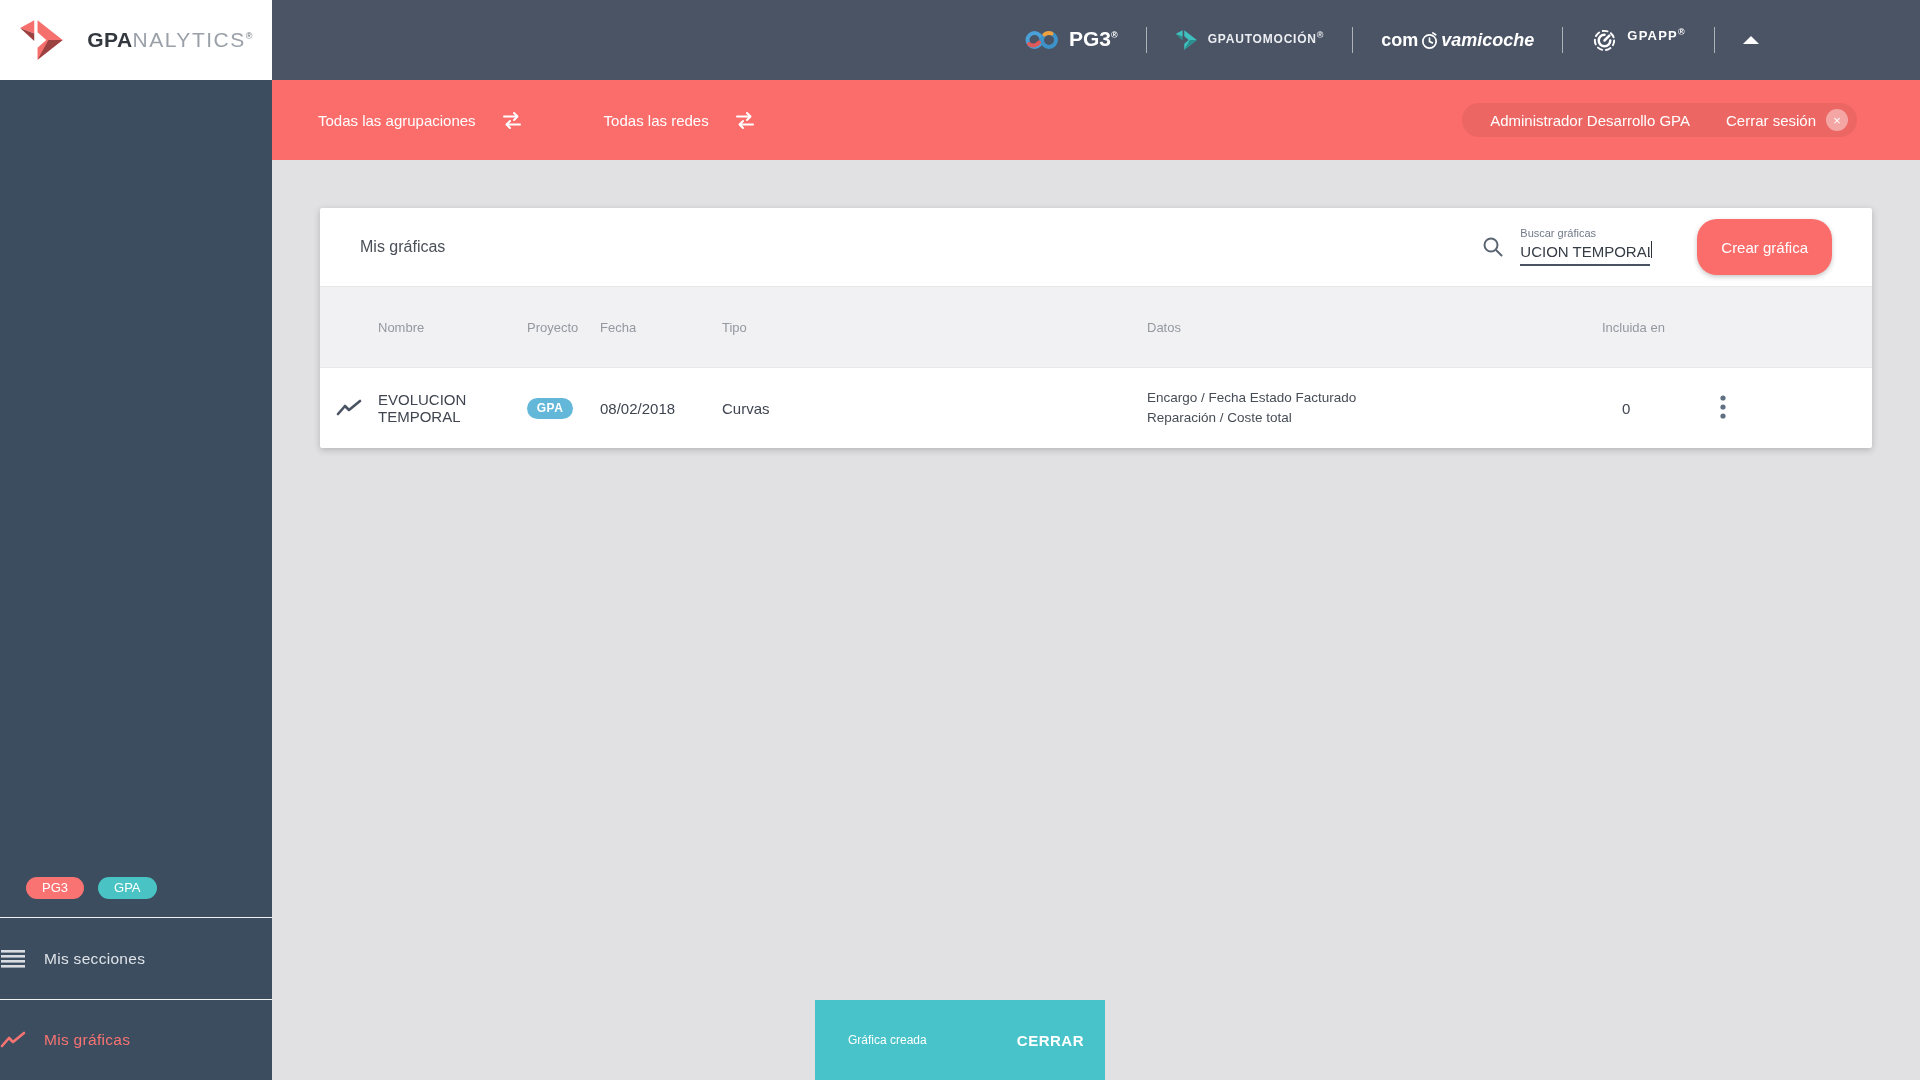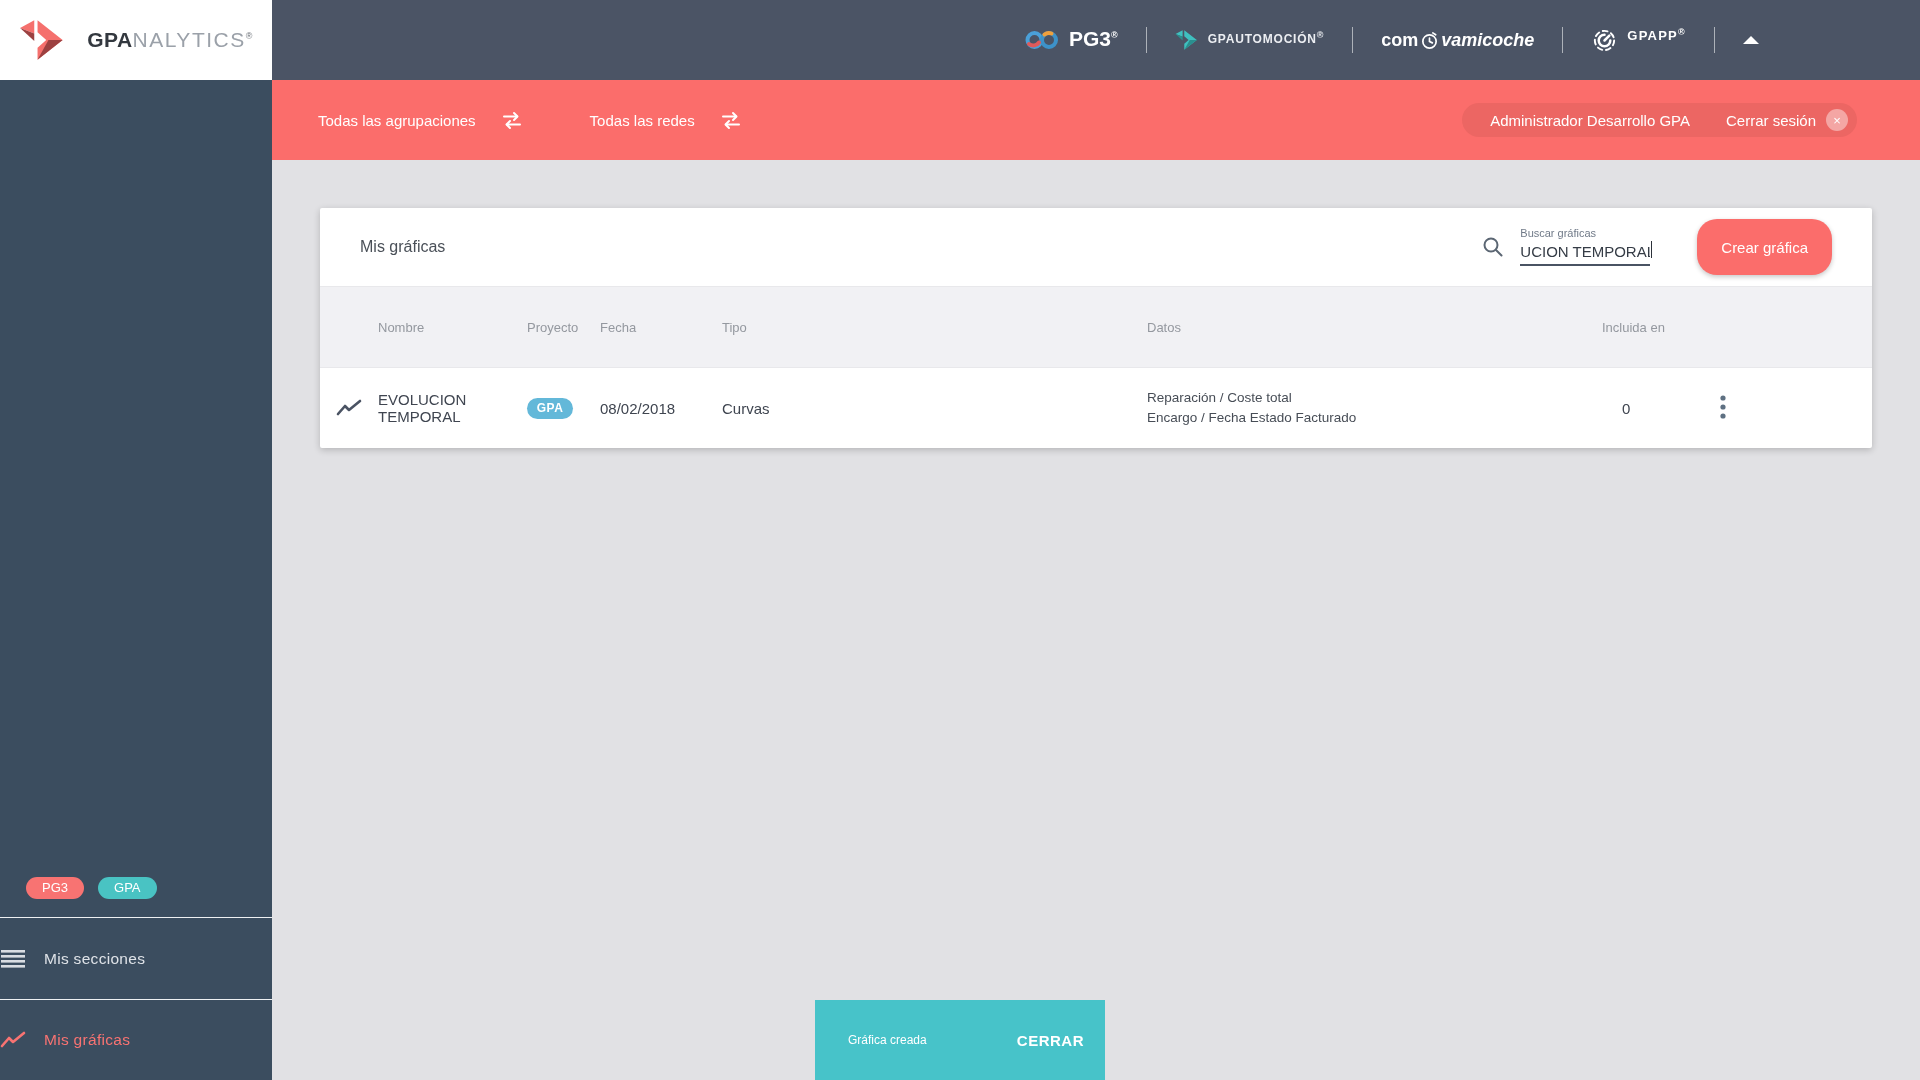--- a/index.html
+++ b/index.html
@@ -37,21 +37,21 @@
   .coche-text{font-size:18px;display:flex;align-items:center;gap:2px}
   .coche-pre{font-weight:600}
   .coche-post{font-style:italic;font-weight:bold}
   .gpapp-text{font-size:13px;font-weight:600;letter-spacing:1.2px}
   .collapse-arrow{width:0;height:0;border-left:8px solid transparent;border-right:8px solid transparent;border-bottom:8px solid #fff;cursor:pointer}
 
   
   .filterbar{position:absolute;left:272px;top:80px;width:1648px;height:80px;background:#fb6d6b;display:flex;align-items:center;color:#fff}
   .filters{display:flex;align-items:center;margin-left:46px;gap:24px}
   .fgroup{display:flex;align-items:center;gap:24px;cursor:pointer}
-  .fgroup + .fgroup{margin-left:42px}
+  .fgroup + .fgroup{margin-left:56px}
   .flabel{font-size:15px}
   .admin-pill{position:absolute;right:63px;top:23px;height:34px;border-radius:17px;background:#ec6663;display:flex;align-items:center;padding:0 9px 0 28px;gap:36px}
   .admin-name{font-size:15px;color:#fff}
   .logout-btn{display:flex;align-items:center;gap:10px;font-size:15px;color:#fff;background:none;border:none;cursor:pointer;font-family:inherit;padding:0}
   .x-circle{width:22px;height:22px;border-radius:50%;background:rgba(255,255,255,.42);display:flex;align-items:center;justify-content:center;font-size:13px;color:#fff}
 
   
   .card{position:absolute;left:320px;top:208px;width:1552px;background:#fff;box-shadow:0 2px 7px rgba(0,0,0,.20);border-radius:2px}
   .card-header{height:78px;display:flex;align-items:center;padding:0 40px}
   .card-title{font-size:16px;color:#4a5058}
@@ -246,22 +246,22 @@
           <polyline points="2,16 9,8 13,12 24,3"></polyline>
         </svg>
       </span>
       <span>EVOLUCION TEMPORAL</span>
       <span>
           <span class="badge-gpa">GPA</span>
         </span>
       <span>08/02/2018</span>
       <span>Curvas</span>
       <span class="datos">
+        <div>Encargo / Fecha Estado Facturado</div>
         <div>Reparación / Coste total</div>
-        <div>Encargo / Fecha Estado Facturado</div>
       </span>
       <span class="included-val">0</span>
       <button class="dots-btn">
         <svg width="8" height="28" viewBox="0 0 8 28" fill="#5e7082">
           <circle cx="4" cy="4" r="2.6"></circle>
             <circle cx="4" cy="13" r="2.6"></circle>
             <circle cx="4" cy="22" r="2.6"></circle>
         </svg>
       </button>
     </div>

